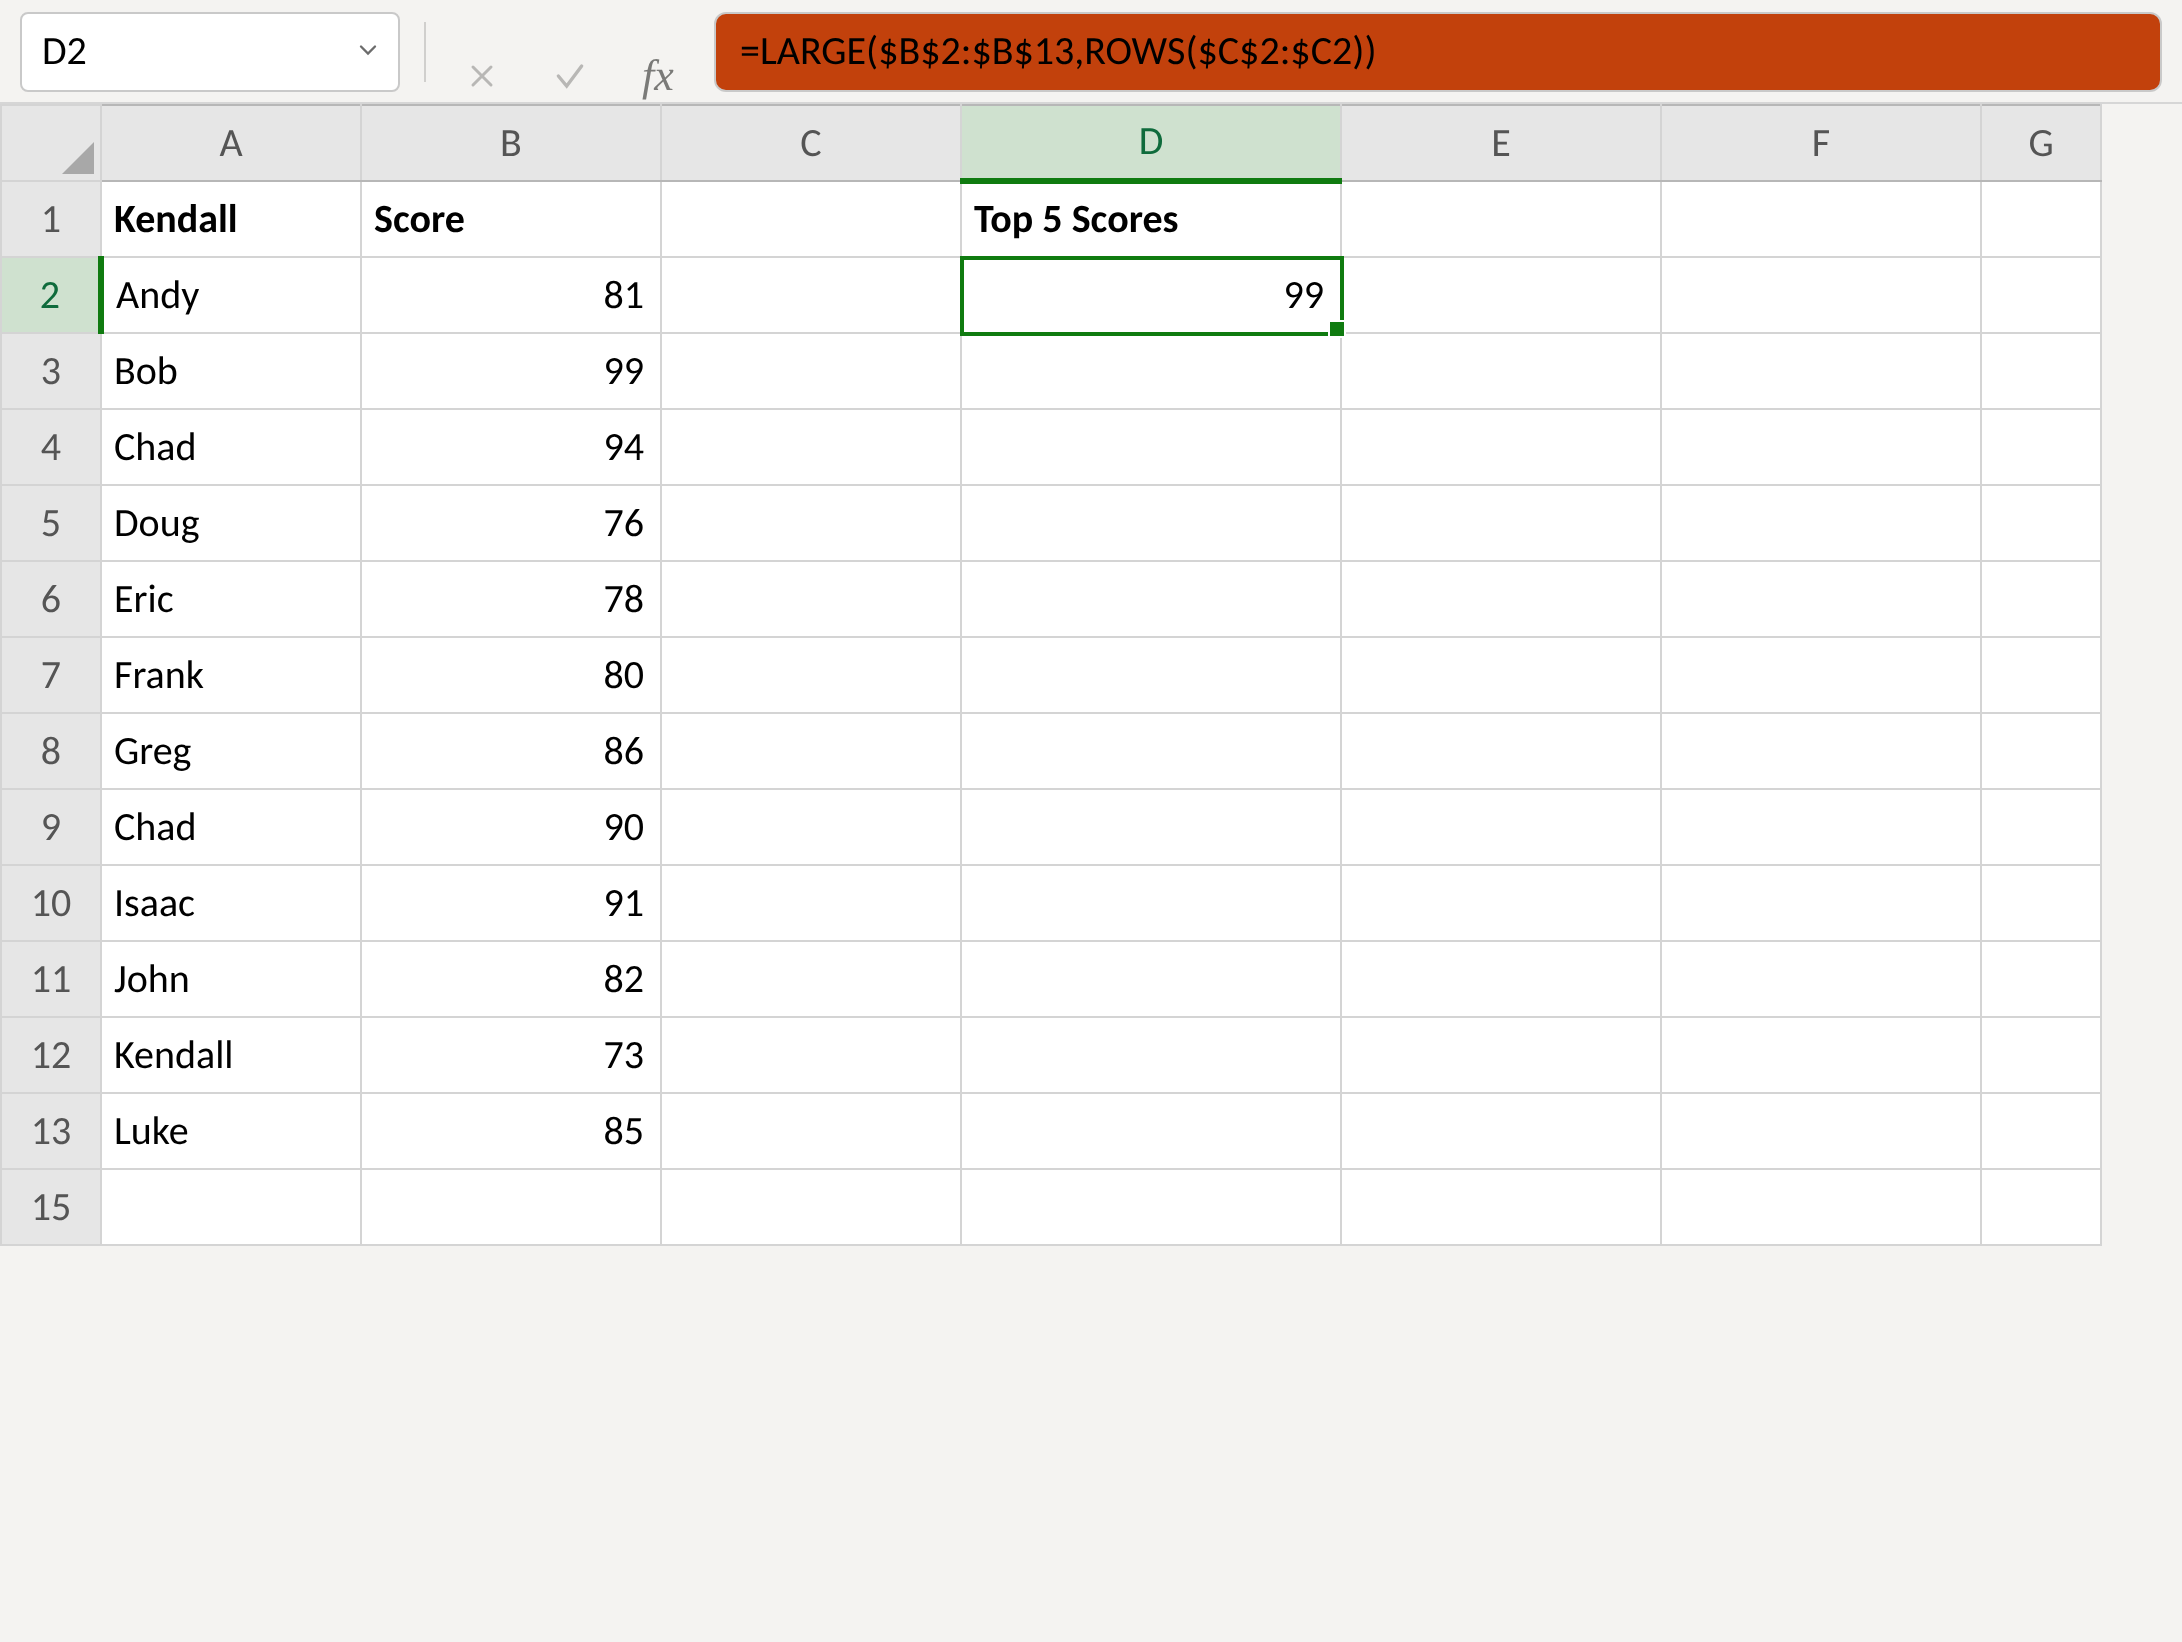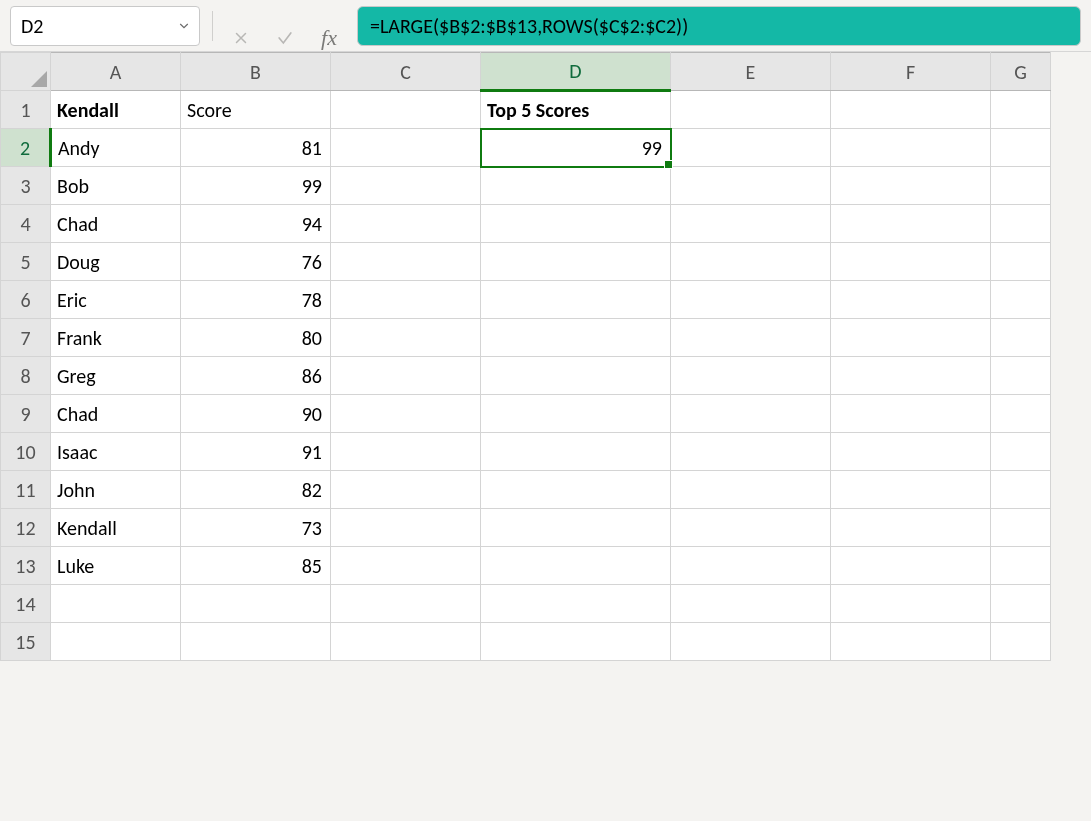--- a/index.html
+++ b/index.html
@@ -38,21 +38,21 @@
     .icon-btn {
       width:32px; height:32px;
       display:flex; align-items:center; justify-content:center;
       color:#7a7a78;
       border-radius:4px;
       margin-top:24px;
     }
     .icon-btn.disabled { color:#b8b7b5; }
     .formula-box {
       flex:1; height:40px;
-      background:#14b8a6;
+      background:#c2410c;
       border:1px solid #c9c9c9;
       border-radius:6px;
       display:flex; align-items:center;
       padding:0 12px;
       font-size:20px;
     }
 
     
     .grid-wrap { position:relative; }
     table { border-collapse:collapse; table-layout:fixed; }
@@ -163,21 +163,21 @@
             <th class="colhdr cD sel">D</th>
             <th class="colhdr cE">E</th>
             <th class="colhdr cF">F</th>
             <th class="colhdr cG">G</th>
           </tr>
       </thead>
       <tbody id="gridbody">
           <tr>
             <th class="rowhdr">1</th>
             <td class="cA" style="font-weight: bold;">Kendall</td>
-            <td class="cB" style="font-weight: normal;">Score</td>
+            <td class="cB" style="font-weight: bold;">Score</td>
             <td class="cC"></td>
             <td class="cD" style="font-weight: bold;">Top 5 Scores</td>
             <td class="cE"></td>
             <td class="cF"></td>
             <td class="cG"></td>
           </tr>
           <tr>
             <th class="rowhdr sel">2</th>
             <td class="cA">Andy</td>
             <td class="cB num">81</td>
@@ -284,30 +284,20 @@
             <td class="cC"></td>
             <td class="cD"></td>
             <td class="cE"></td>
             <td class="cF"></td>
             <td class="cG"></td>
           </tr>
           <tr>
             <th class="rowhdr">13</th>
             <td class="cA">Luke</td>
             <td class="cB num">85</td>
-            <td class="cC"></td>
-            <td class="cD"></td>
-            <td class="cE"></td>
-            <td class="cF"></td>
-            <td class="cG"></td>
-          </tr>
-          <tr>
-            <th class="rowhdr">14</th>
-            <td class="cA"></td>
-            <td class="cB"></td>
             <td class="cC"></td>
             <td class="cD"></td>
             <td class="cE"></td>
             <td class="cF"></td>
             <td class="cG"></td>
           </tr>
           <tr>
             <th class="rowhdr">15</th>
             <td class="cA"></td>
             <td class="cB"></td>

